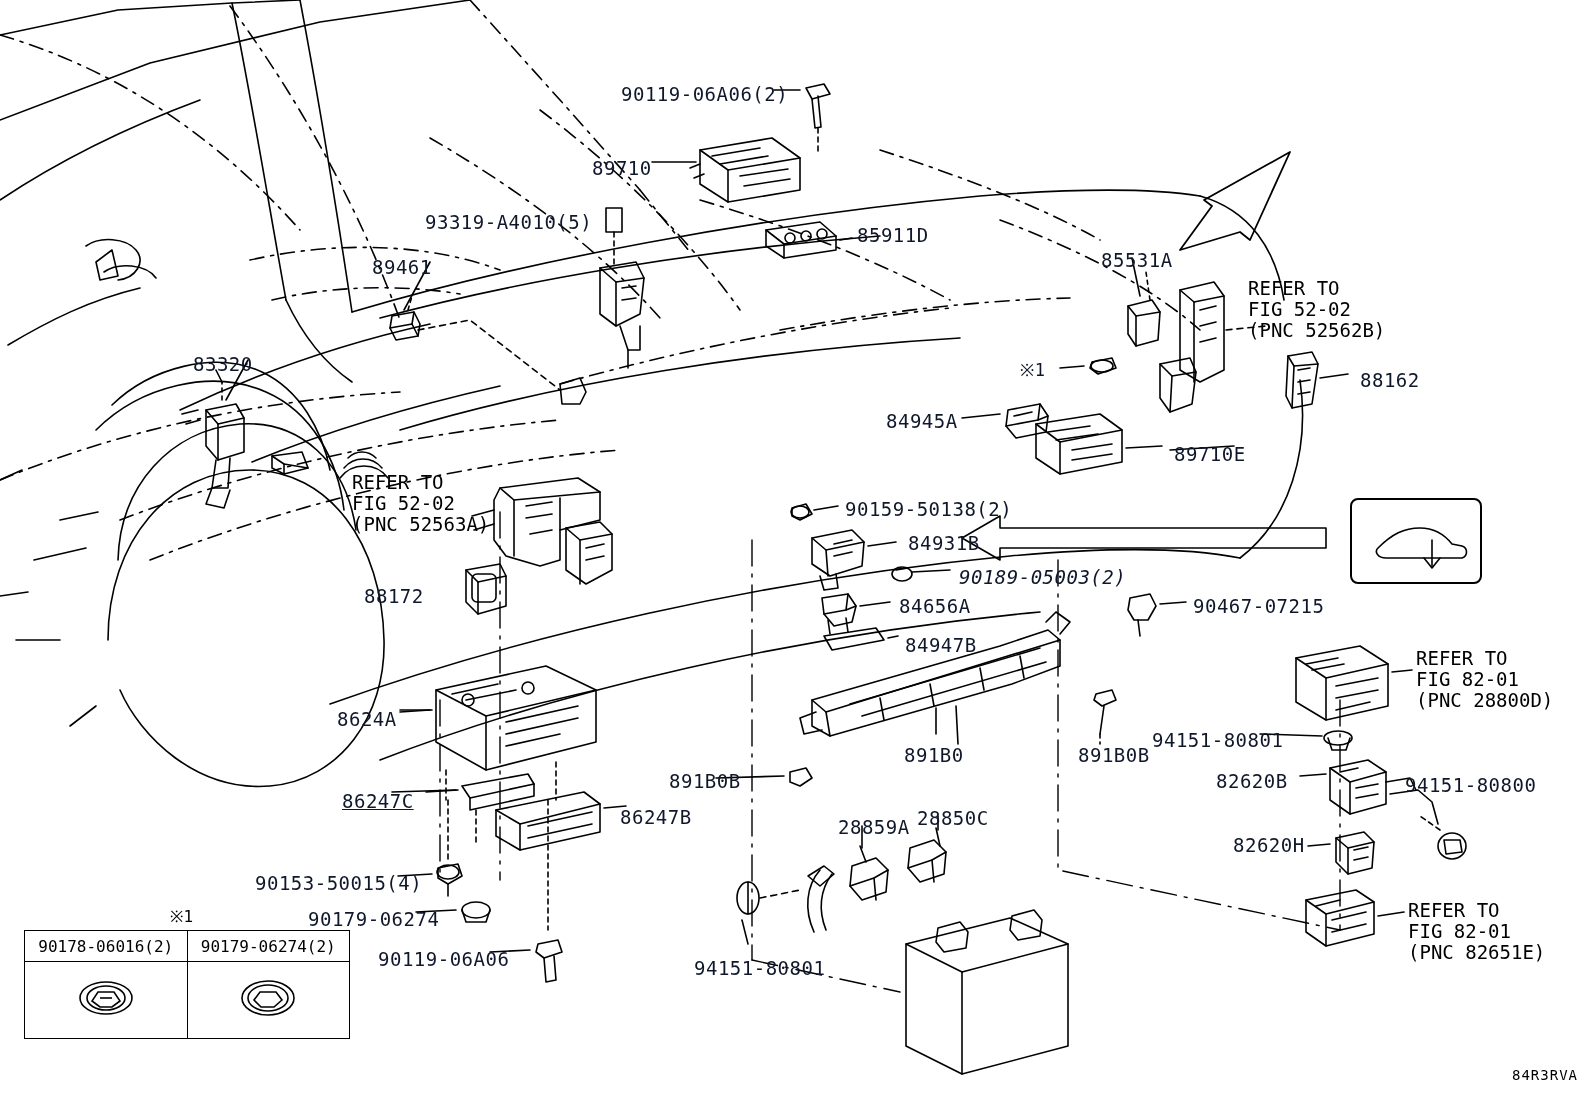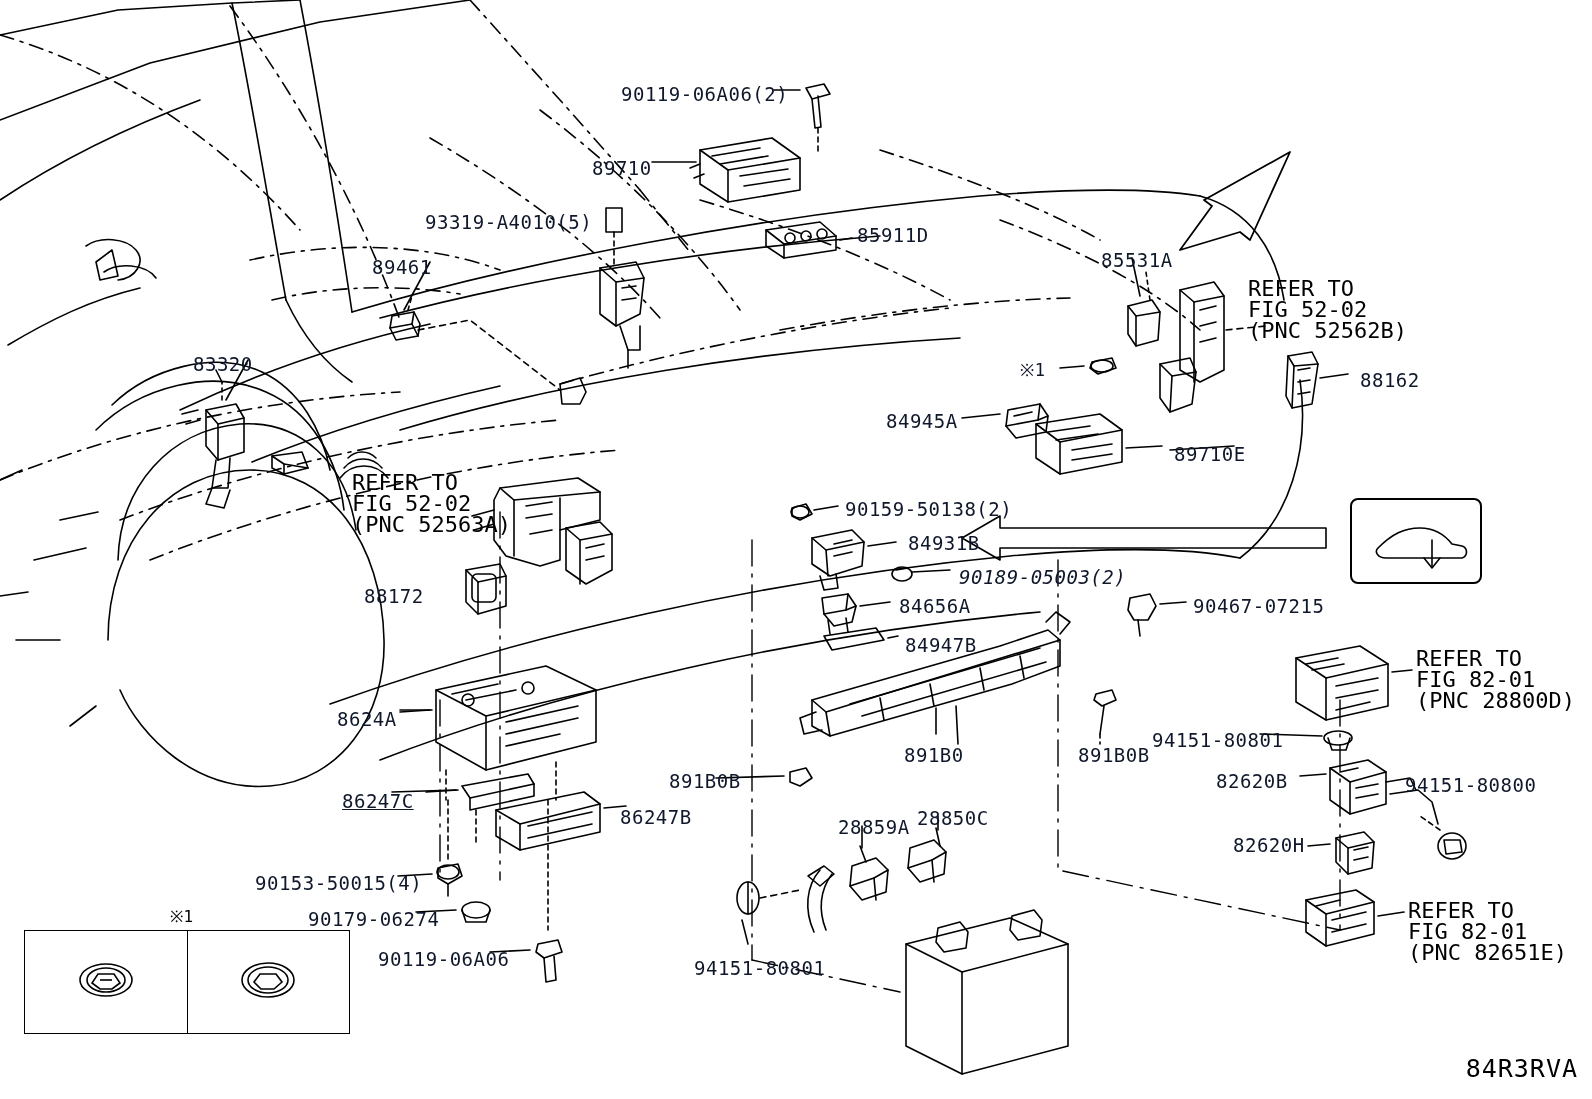--- a/index.html
+++ b/index.html
@@ -3,22 +3,22 @@
 <meta charset="utf-8">
 <style>
   html,body{margin:0;padding:0;background:#ffffff;}
   body{width:1592px;height:1099px;position:relative;overflow:hidden;
        font-family:"DejaVu Sans Mono","Liberation Mono",monospace;color:#000;}
   #stage{position:absolute;left:0;top:0;width:1592px;height:1099px;}
   svg.art{position:absolute;left:0;top:0;width:1592px;height:1099px;}
   .lbl{position:absolute;font-family:"DejaVu Sans Mono","Liberation Mono",monospace;
        font-size:19px;letter-spacing:0.5px;white-space:nowrap;color:#0f172a;}
   .lbl.s{font-size:17px;}
-  .refbox{position:absolute;white-space:pre;font-size:22px;line-height:21px;}
-  .code{position:absolute;right:14px;bottom:16px;font-size:25px;letter-spacing:1px;}
+  .refbox{position:absolute;white-space:pre;font-size:19px;line-height:21px;}
+  .code{position:absolute;right:14px;bottom:16px;font-size:14px;letter-spacing:1px;}
   .legend{position:absolute;left:24px;top:930px;width:326px;height:130px;}
   .legend table{border-collapse:collapse;width:326px;height:104px;}
   .legend td{border:1.6px solid #000;text-align:center;font-size:16px;
              font-family:"DejaVu Sans Mono","Liberation Mono",monospace;height:26px;}
   .legend .hd{height:28px;}
   .legend .cell{height:74px;vertical-align:middle;}
   .star{position:absolute;left:170px;top:905px;font-size:16px;}
   .acbox{position:absolute;left:1312px;top:24px;width:136px;height:104px;
          border:2px solid #000;border-radius:12px;text-align:center;
          font-size:17px;line-height:22px;padding-top:46px;box-sizing:border-box;}
@@ -518,20 +518,24 @@
   <div class="lbl" style="left:308px;top:908px;">90179-06274</div>
   <div class="lbl" style="left:378px;top:948px;">90119-06A06</div>
   <div class="lbl" style="left:694px;top:957px;">94151-80801</div>
 
   <div class="lbl s" style="left:1020px;top:358px;">※1</div>
 
   <div class="star">※1</div>
   <div class="legend">
     <table>
       <tbody>
+          <tr>
+        <td class="hd">90178-06016(2)</td>
+        <td class="hd">90179-06274(2)</td>
+      </tr>
       <tr>
         <td class="cell">
           <svg width="60" height="60" viewBox="0 0 60 60">
             <g fill="none" stroke="#000" stroke-width="1.6">
               <ellipse cx="30" cy="30" rx="26" ry="16"></ellipse>
               <ellipse cx="30" cy="30" rx="19" ry="12"></ellipse>
               <path d="M22 24 L38 24 L44 33 L36 39 L24 39 L16 33 Z"></path>
               <path d="M24 30 L36 30"></path>
             </g>
           </svg>

